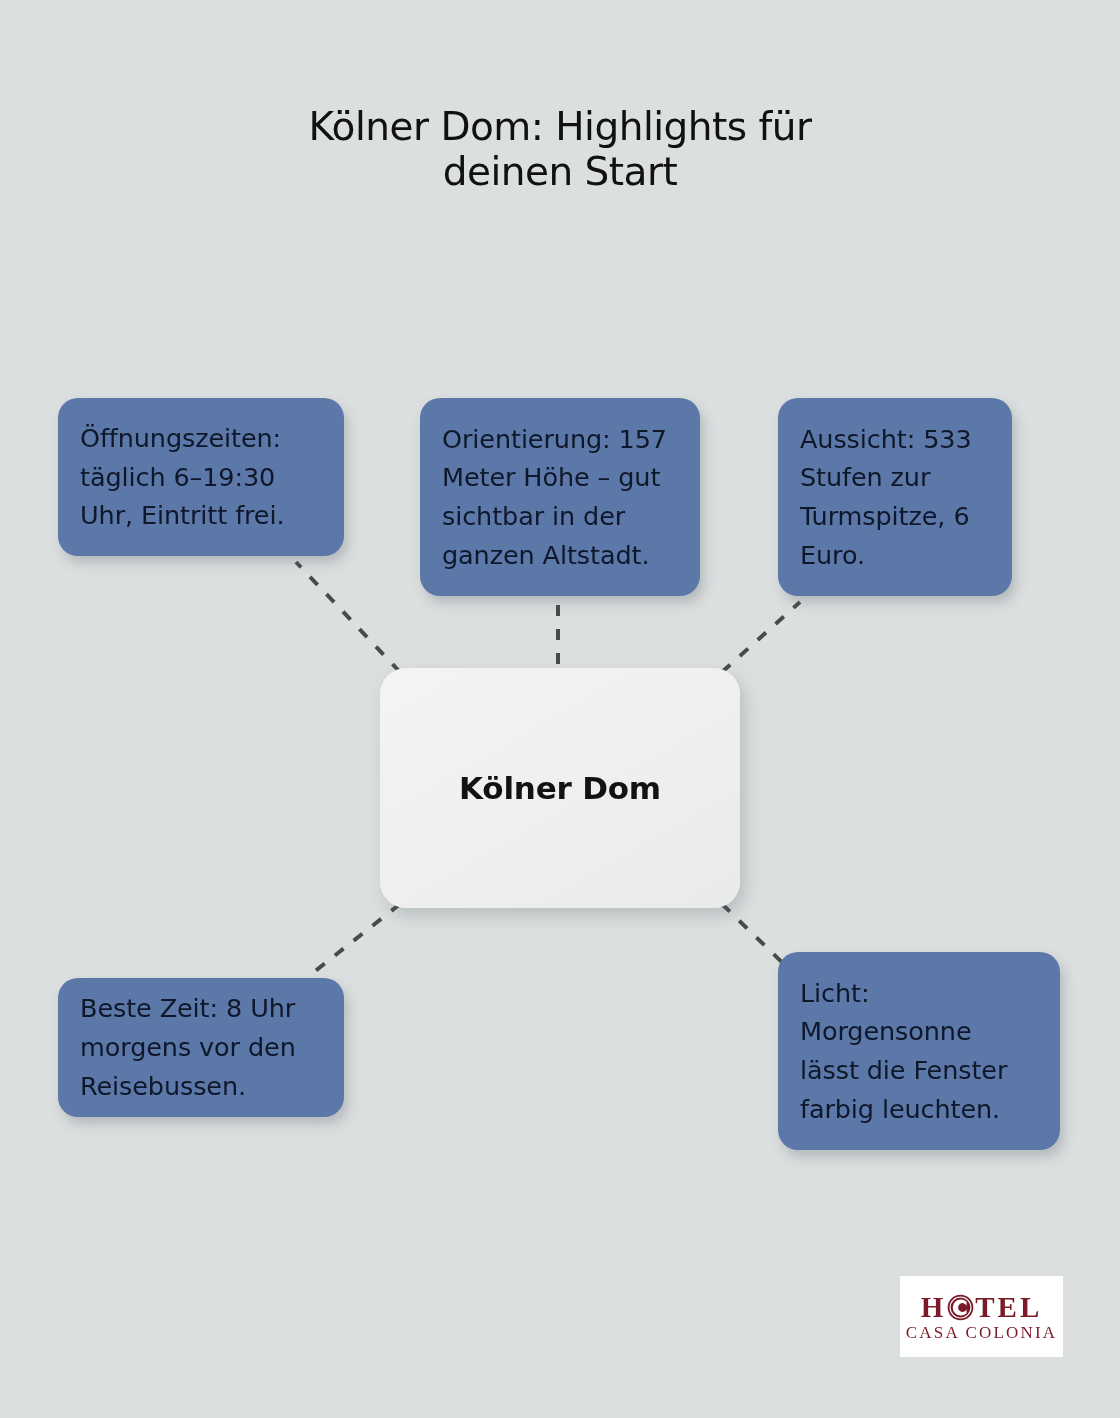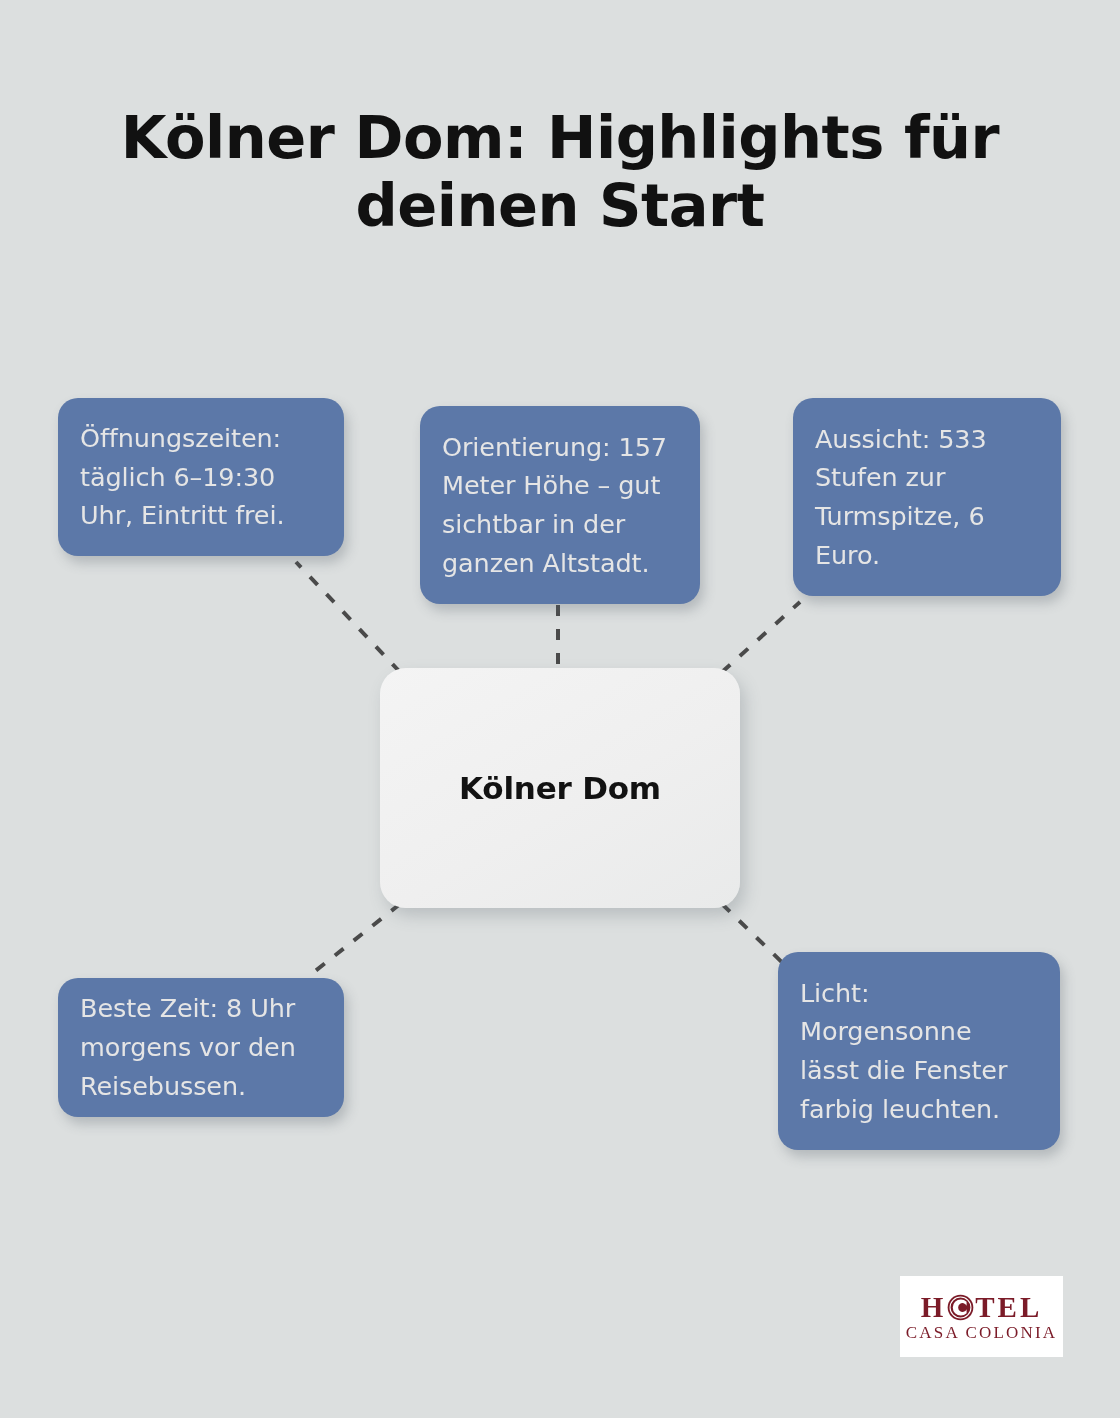--- a/index.html
+++ b/index.html
@@ -23,22 +23,22 @@
   }
 
   
   .title {
     position: absolute;
     left: 110px;
     top: 104px;
     width: 900px;
     text-align: center;
     font-family: "DejaVu Sans", "Liberation Sans", sans-serif;
-    font-weight: 700;
-    font-size: 59px;
+    font-weight: 400;
+    font-size: 39px;
     line-height: 1.16;
     letter-spacing: -0.5px;
     color: #111111;
     white-space: pre-line;
   }
 
   
   #edges {
     position: absolute;
     left: 0;
@@ -62,43 +62,43 @@
     color: #ffffff;
     padding: 0 22px;
     box-shadow: 4px 7px 12px rgba(90,100,110,0.30);
   }
 
   .node .leaf-text {
     font-family: "DejaVu Sans", "Liberation Sans", sans-serif;
     font-size: 25.5px;
     line-height: 1.52;
     font-weight: 400;
-    color: #e5e5e5;
+    color: #0f172a;
     letter-spacing: -0.1px;
   }
 
   .node.center {
     background: linear-gradient(150deg, #f4f4f4 0%, #efefef 55%, #e9eaea 100%);
     border-radius: 26px;
     justify-content: center;
     box-shadow: 5px 8px 16px rgba(90,100,110,0.26);
   }
 
   .node.center .center-text {
     font-family: "DejaVu Sans", "Liberation Sans", sans-serif;
     font-size: 31px;
     font-weight: 700;
     color: #121212;
     letter-spacing: -0.2px;
   }
 
   
   #node-openinghours { left: 58px;  top: 398px;  width: 286px; height: 158px; }
-  #node-orientation  { left: 420px; top: 398px;  width: 280px; height: 198px; margin-top: 8px; }
-  #node-view         { left: 778px; top: 398px;  width: 268px; height: 198px; margin-left: 15px; }
+  #node-orientation  { left: 420px; top: 398px;  width: 280px; height: 198px; }
+  #node-view         { left: 778px; top: 398px;  width: 234px; height: 198px; }
   #node-center       { left: 380px; top: 668px;  width: 360px; height: 240px; }
   #node-besttime     { left: 58px;  top: 978px;  width: 286px; height: 139px; }
   #node-light        { left: 778px; top: 952px;  width: 282px; height: 198px; }
 
   
   #logo {
     position: absolute;
     left: 900px;
     top: 1276px;
     width: 163px;

